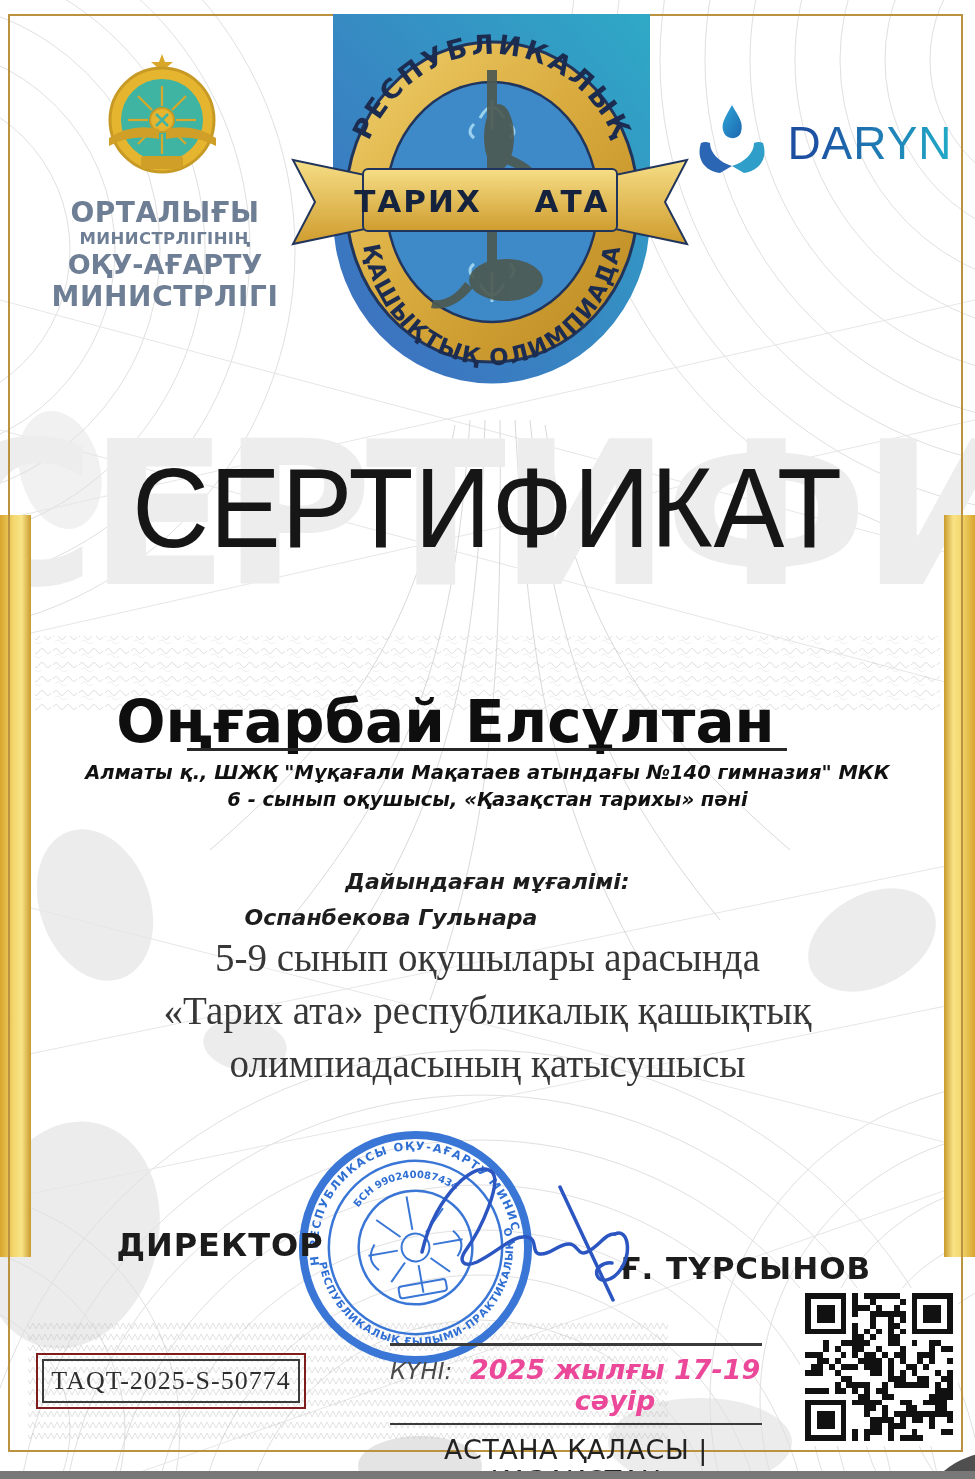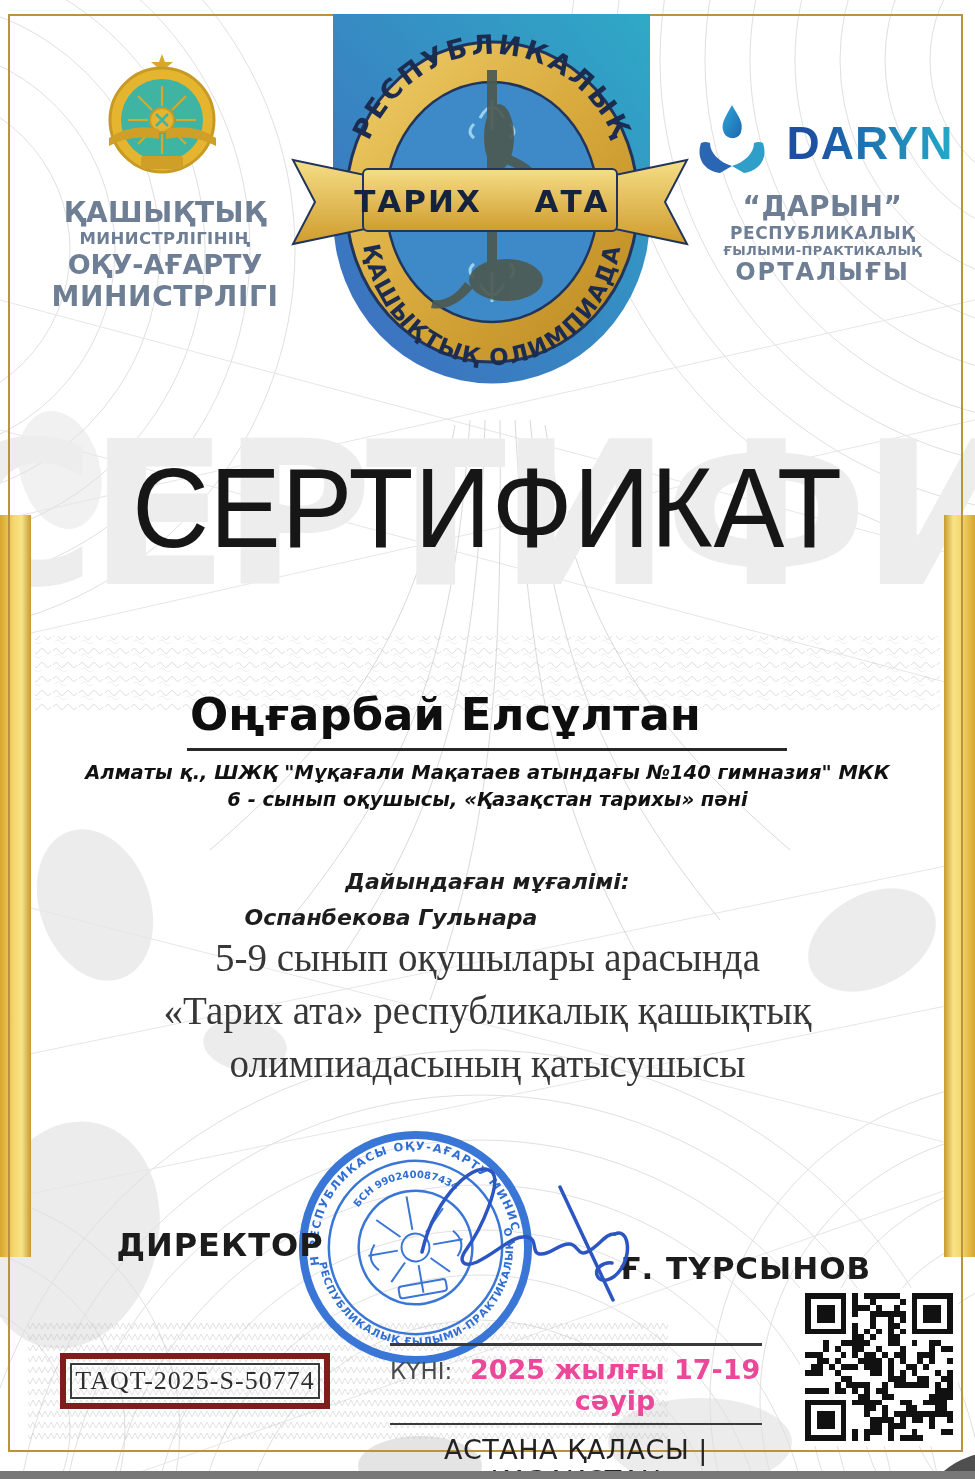--- a/index.html
+++ b/index.html
@@ -17,52 +17,52 @@
   #ministry-text{left:50px;top:196px;width:230px;z-index:5;}
   #ministry-text .l1{font-size:28px;letter-spacing:.5px;}
   #ministry-text .l2{font-size:16.5px;letter-spacing:.4px;}
   #ministry-text .l3{font-size:27px;}
   #ministry-text .l4{font-size:28px;letter-spacing:.6px;}
   #daryn-block{left:700px;top:190px;width:245px;z-index:5;}
   #daryn-block .l1{font-size:28px;letter-spacing:.5px;}
   #daryn-block .l2{font-size:17px;letter-spacing:.6px;}
   #daryn-block .l3{font-size:13px;letter-spacing:.4px;}
   #daryn-block .l4{font-size:24px;letter-spacing:2px;}
-  #daryn-wordmark{left:770px;top:116px;width:200px;font-size:46px;font-weight:700;letter-spacing:1px;
+  #daryn-wordmark{left:770px;top:116px;width:200px;font-size:46px;font-weight:400;letter-spacing:1px;
       background:linear-gradient(90deg,#1d4fa1 20%,#21a9c7 90%);-webkit-background-clip:text;background-clip:text;
       color:transparent;z-index:5;font-family:"Liberation Sans",sans-serif;}
   
   #watermark{left:-40px;top:398px;width:1055px;font-size:200px;font-weight:700;color:#ededed;
       letter-spacing:-7px;white-space:nowrap;z-index:1;text-align:center;transform:scaleX(1.03);}
   #main-title{left:0;top:443px;width:975px;font-size:113px;font-weight:300;color:#161616;
       letter-spacing:1px;z-index:2;font-family:"Liberation Sans",sans-serif;transform:scaleX(.94);}
   
-  #recipient-name{left:0;top:688px;width:891px;font-size:45px;font-weight:700;color:#0e0e0e;z-index:5;}
+  #recipient-name{left:0;top:688px;width:891px;font-size:58px;font-weight:700;color:#0e0e0e;z-index:5;}
   #name-underline{left:187px;top:748px;width:600px;height:3px;background:#282828;z-index:5;}
   .school-line{left:0;width:975px;font-size:19.5px;font-weight:700;font-style:italic;color:#111;z-index:5;}
   #school-line1{top:761px;}
   #school-line2{top:788px;}
   
   #teacher-label{left:0;top:869px;width:975px;font-size:22px;font-weight:700;font-style:italic;color:#1d1d1d;z-index:5;}
   #teacher-name{left:0;top:905px;width:782px;font-size:22px;font-weight:700;font-style:italic;color:#1d1d1d;z-index:5;}
   
   #description{left:0;top:931px;width:975px;font-size:39px;line-height:53px;font-weight:300;color:#373737;
       z-index:5;font-family:Liberation Serif, serif;}
   
   #director-label{left:100px;top:1226px;width:240px;font-size:32px;font-weight:800;color:#1c1c1c;letter-spacing:1px;z-index:6;}
   #director-name{left:608px;top:1250px;width:275px;font-size:31px;font-weight:800;color:#1c1c1c;letter-spacing:1px;z-index:6;}
   #stamp{left:288px;top:1120px;z-index:5;transform:rotate(-10deg);}
   #signature{left:400px;top:1132px;z-index:6;}
   
-  #cert-id-box{left:36px;top:1353px;width:270px;height:56px;border:6px solid #7f1d1d;padding:4px;z-index:5;box-sizing:border-box;margin-left:24px;}
+  #cert-id-box{left:36px;top:1353px;width:270px;height:56px;border:2px solid #7f1d1d;padding:4px;z-index:5;box-sizing:border-box;}
   #cert-id-inner{width:100%;height:100%;border:2px solid #3c3c3c;display:flex;align-items:center;justify-content:center;
       font-family:"Liberation Serif","DejaVu Serif",serif;font-size:26px;letter-spacing:1px;color:#2e2e2e;box-sizing:border-box;}
   #date-block{left:390px;top:1343px;width:372px;z-index:5;}
   .rule{height:2.5px;background:#3a3a3a;}
-  #date-row{display:flex;justify-content:center;align-items:baseline;gap:16px;margin:8px 0 7px 0;}
+  #date-row{display:flex;justify-content:center;align-items:baseline;gap:16px;margin:8px 0 7px 0;font-style:italic;}
   #date-label{font-size:23px;font-weight:500;color:#4a4a4a;}
   #date-value{font-size:27px;font-weight:700;color:#ec4899;}
   #location{margin-top:9px;font-size:27px;font-weight:400;color:#222;letter-spacing:.5px;}
   #qr-box{left:800px;top:1288px;width:158px;height:158px;background:#fff;padding:5px;z-index:5;box-sizing:border-box;}
   #qr{width:100%;height:100%;}
   
   #bg-decor{left:0;top:0;z-index:0;}
   #corner-circle{left:922px;top:1452px;width:150px;height:130px;border-radius:50%;background:#4f4f4f;z-index:6;}
   #bottom-strip{left:0;top:1471px;width:975px;height:8px;background:#787878;z-index:6;}
   #logo-shield{left:285px;top:12px;z-index:5;}
@@ -173,21 +173,21 @@
       <line x1="91" y1="44" x2="77" y2="58"></line>
         <line x1="57" y1="78" x2="43" y2="92"></line>
     </g>
     <circle cx="67" cy="68" r="12" fill="#e6b52f" stroke="#c79a25" stroke-width="2"></circle>
     <path d="M61,62 l12,12 M73,62 l-12,12" stroke="#3fb4a2" stroke-width="2.5"></path>
     <path d="M14,86 q22,-15 50,-9 l0,10 q-28,-5 -50,7 z" fill="#cf9f28"></path>
     <path d="M121,86 q-22,-15 -50,-9 l0,10 q28,-5 50,7 z" fill="#cf9f28"></path>
     <rect x="46" y="104" width="42" height="13" rx="3" fill="#cf9f28"></rect>
   </svg>
   <div id="ministry-text" class="abs ctr hdr-blue">
-    <div class="l1">ҚАШЫҚТЫҚ</div>
+    <div class="l1">ОРТАЛЫҒЫ</div>
     <div class="l2">МИНИСТРЛІГІНІҢ</div>
     <div class="l3">ОҚУ-АҒАРТУ</div>
     <div class="l4">МИНИСТРЛІГІ</div>
   </div>
 
   <svg id="logo-shield" class="abs" width="410" height="378" viewBox="0 0 410 378">
     <defs>
       <linearGradient id="shieldG" x1="0" y1="1" x2="1" y2="0">
         <stop offset="0" stop-color="#3e6bbf"></stop>
           <stop offset="1" stop-color="#2fa9c6"></stop>
@@ -239,26 +239,20 @@
       <linearGradient id="fl" x1="0" y1="0" x2="1" y2="1">
         <stop offset="0" stop-color="#2fa7d8"></stop>
           <stop offset="1" stop-color="#1c67b0"></stop>
       </linearGradient>
     </defs>
     <path d="M39,2 C32,15 27,21 31,30 C34,37 46,37 48,29 C51,19 45,13 39,2 Z" fill="url(#fl)"></path>
     <path d="M8,40 C3,55 11,68 27,70 L39,63 C26,59 17,50 17,40 Q12,38 8,40 Z" fill="#2b66b4"></path>
     <path d="M70,40 C75,55 67,68 51,70 L39,63 C52,59 61,50 61,40 Q66,38 70,40 Z" fill="#2f9ec9"></path>
   </svg>
   <div id="daryn-wordmark" class="abs ctr">DARYN</div>
-  <div id="daryn-block" class="abs ctr hdr-blue">
-    <div class="l1">“ДАРЫН”</div>
-    <div class="l2">РЕСПУБЛИКАЛЫҚ</div>
-    <div class="l3">ҒЫЛЫМИ-ПРАКТИКАЛЫҚ</div>
-    <div class="l4">ОРТАЛЫҒЫ</div>
-  </div>
 
   <div id="main-title" class="abs ctr">СЕРТИФИКАТ</div>
 
   <div id="recipient-name" class="abs ctr">Оңғарбай Елсұлтан</div>
   <div id="name-underline" class="abs"></div>
   <div id="school-line1" class="abs ctr school-line">Алматы қ., ШЖҚ "Мұқағали Мақатаев атындағы №140 гимназия" МКК</div>
   <div id="school-line2" class="abs ctr school-line">6 - сынып оқушысы, «Қазақстан тарихы» пәні</div>
 
   <div id="teacher-label" class="abs ctr">Дайындаған мұғалімі:</div>
   <div id="teacher-name" class="abs ctr">Оспанбекова Гульнара</div>

